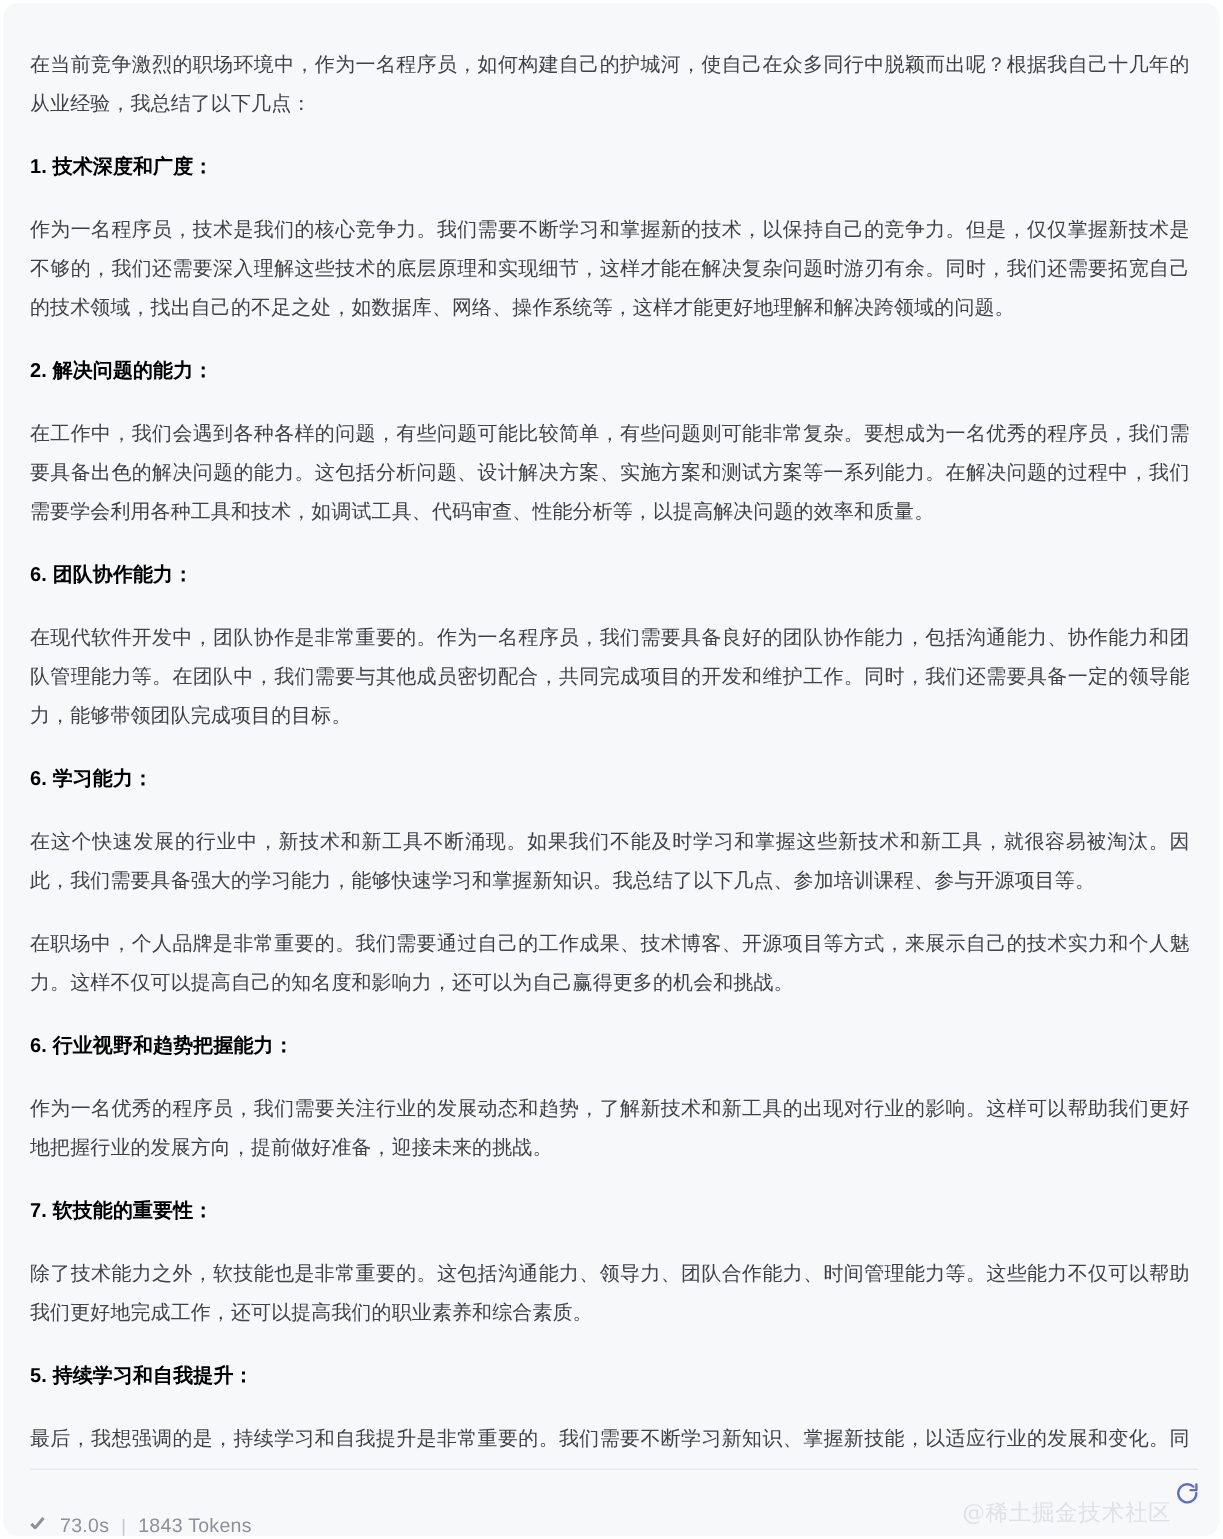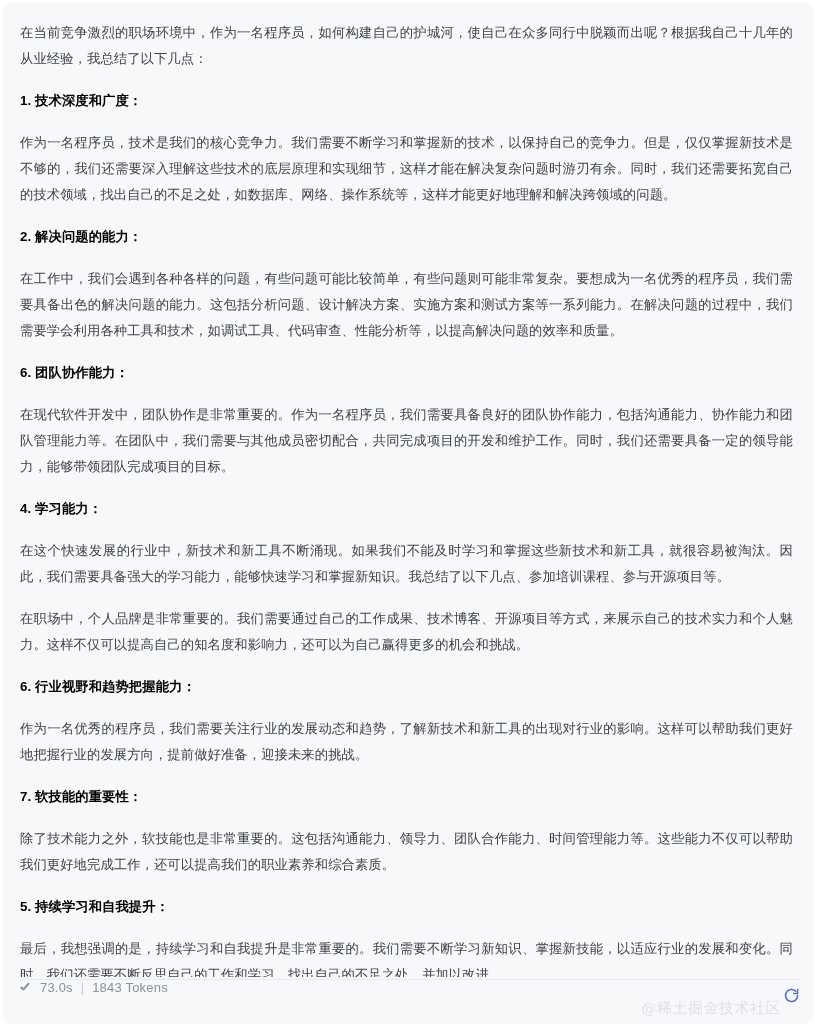--- a/index.html
+++ b/index.html
@@ -29,21 +29,21 @@
   }
 
   .answer-body {
     flex: 1 1 auto;
     padding: 14px 20px 0 18px;
     box-sizing: border-box;
     overflow: hidden;
   }
 
   .para {
-    margin: 4px 0 16px 0;
+    margin: 14px 0 16px 0;
     font-size: 13.3px;
     line-height: 26px;
     color: #3f4147;
     letter-spacing: 0.1px;
     text-align: justify;
     text-justify: inter-ideograph;
   }
 
   .heading {
     margin: 0 0 16px 0;
@@ -61,21 +61,21 @@
     background: #e9eaee;
     margin: 2px 14px 0 18px;
     flex: 0 0 auto;
   }
 
   .answer-footer {
     flex: 0 0 auto;
     height: 44px;
     position: relative;
     display: flex;
-    align-items: flex-start;
+    align-items: flex-end;
     padding: 0 14px 0 18px;
     box-sizing: border-box;
   }
 
   .meta-row {
     display: flex;
     align-items: center;
     gap: 7px;
     font-size: 13px;
     color: #8c9098;
@@ -144,21 +144,21 @@
 <div class="answer-panel">
 
   <div class="answer-body">
       <p class="para">在当前竞争激烈的职场环境中，作为一名程序员，如何构建自己的护城河，使自己在众多同行中脱颖而出呢？根据我自己十几年的从业经验，我总结了以下几点：</p>
       <p class="heading">1. 技术深度和广度：</p>
       <p class="para">作为一名程序员，技术是我们的核心竞争力。我们需要不断学习和掌握新的技术，以保持自己的竞争力。但是，仅仅掌握新技术是不够的，我们还需要深入理解这些技术的底层原理和实现细节，这样才能在解决复杂问题时游刃有余。同时，我们还需要拓宽自己的技术领域，找出自己的不足之处，如数据库、网络、操作系统等，这样才能更好地理解和解决跨领域的问题。</p>
       <p class="heading">2. 解决问题的能力：</p>
       <p class="para">在工作中，我们会遇到各种各样的问题，有些问题可能比较简单，有些问题则可能非常复杂。要想成为一名优秀的程序员，我们需要具备出色的解决问题的能力。这包括分析问题、设计解决方案、实施方案和测试方案等一系列能力。在解决问题的过程中，我们需要学会利用各种工具和技术，如调试工具、代码审查、性能分析等，以提高解决问题的效率和质量。</p>
       <p class="heading">6. 团队协作能力：</p>
       <p class="para">在现代软件开发中，团队协作是非常重要的。作为一名程序员，我们需要具备良好的团队协作能力，包括沟通能力、协作能力和团队管理能力等。在团队中，我们需要与其他成员密切配合，共同完成项目的开发和维护工作。同时，我们还需要具备一定的领导能力，能够带领团队完成项目的目标。</p>
-      <p class="heading">4. 学习能力：</p>
+      <p class="heading">6. 学习能力：</p>
       <p class="para">在这个快速发展的行业中，新技术和新工具不断涌现。如果我们不能及时学习和掌握这些新技术和新工具，就很容易被淘汰。因此，我们需要具备强大的学习能力，能够快速学习和掌握新知识。我总结了以下几点、参加培训课程、参与开源项目等。</p>
       <p class="para">在职场中，个人品牌是非常重要的。我们需要通过自己的工作成果、技术博客、开源项目等方式，来展示自己的技术实力和个人魅力。这样不仅可以提高自己的知名度和影响力，还可以为自己赢得更多的机会和挑战。</p>
       <p class="heading">6. 行业视野和趋势把握能力：</p>
       <p class="para">作为一名优秀的程序员，我们需要关注行业的发展动态和趋势，了解新技术和新工具的出现对行业的影响。这样可以帮助我们更好地把握行业的发展方向，提前做好准备，迎接未来的挑战。</p>
       <p class="heading">7. 软技能的重要性：</p>
       <p class="para">除了技术能力之外，软技能也是非常重要的。这包括沟通能力、领导力、团队合作能力、时间管理能力等。这些能力不仅可以帮助我们更好地完成工作，还可以提高我们的职业素养和综合素质。</p>
       <p class="heading">5. 持续学习和自我提升：</p>
       <p class="para">最后，我想强调的是，持续学习和自我提升是非常重要的。我们需要不断学习新知识、掌握新技能，以适应行业的发展和变化。同时，我们还需要不断反思自己的工作和学习，找出自己的不足之处，并加以改进。</p>
     </div>
 

